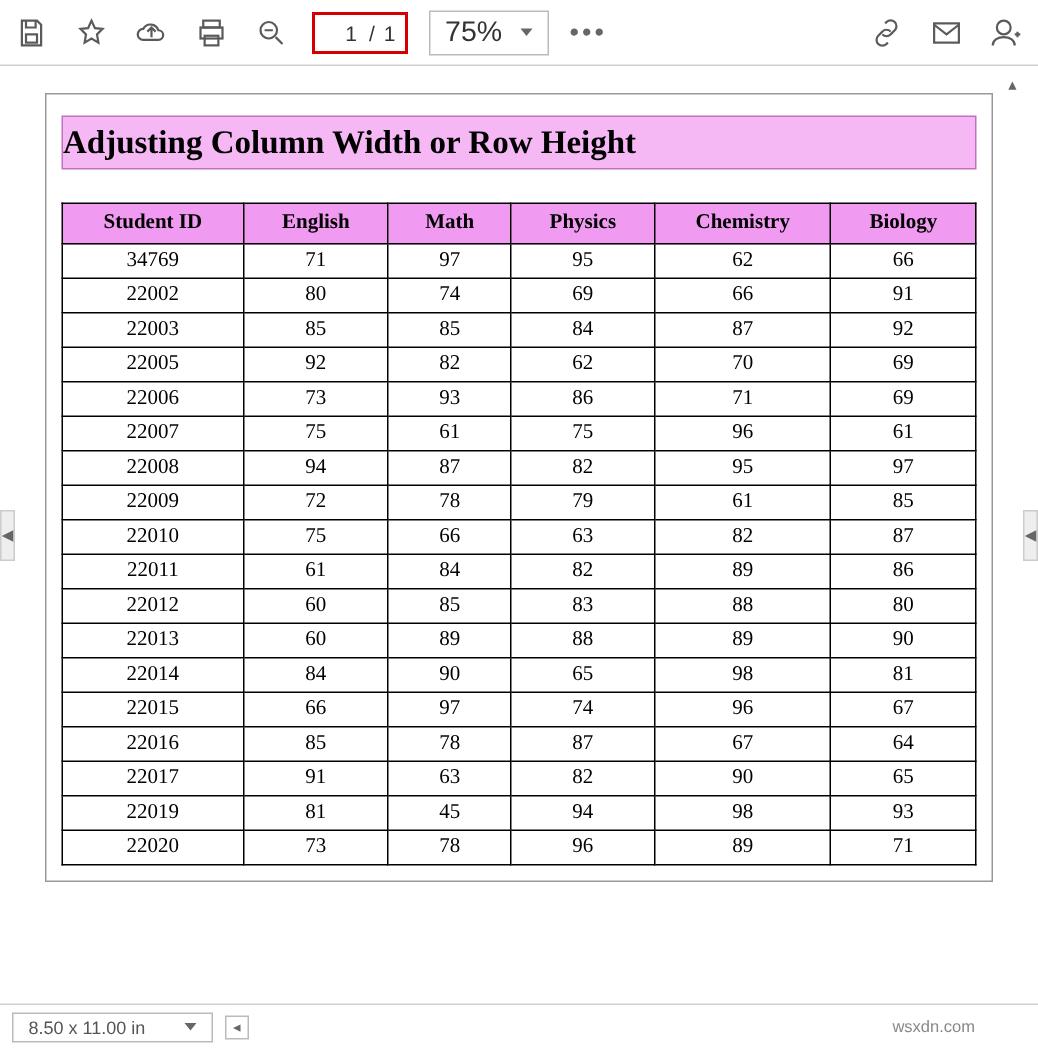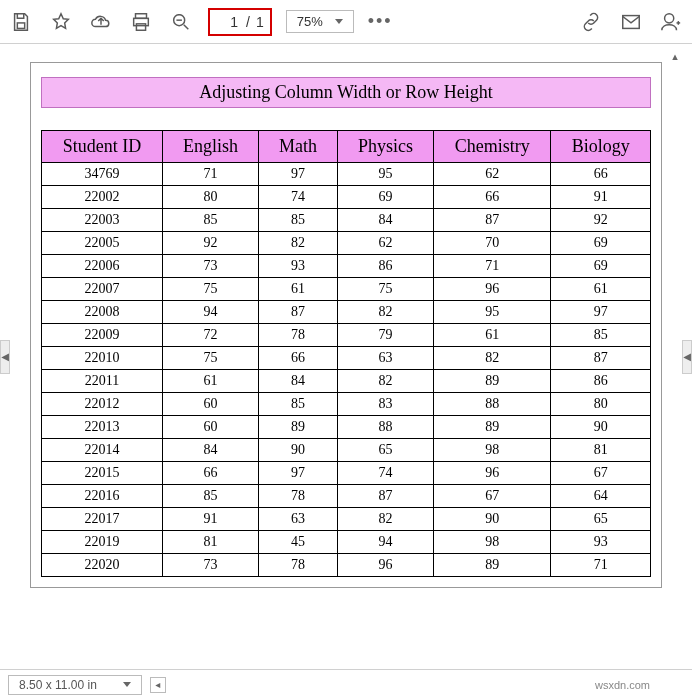--- a/index.html
+++ b/index.html
@@ -41,21 +41,21 @@
     width: 24px;
     border: none;
     text-align: right;
     font-size: 14px;
     color: #333;
     background: transparent;
   }
   .zoom-box {
     border: 1px solid #bbb;
     padding: 3px 10px;
-    font-size: 13px;
+    font-size: 19px;
     display: flex; align-items: center; gap: 12px;
     color: #333;
   }
   .caret-down {
     width: 0; height: 0;
     border-left: 4px solid transparent;
     border-right: 4px solid transparent;
     border-top: 5px solid #666;
   }
   .dots { font-size: 18px; letter-spacing: 2px; color: #666; cursor:pointer; }
@@ -92,39 +92,39 @@
   }
   .page {
     background: #fff;
     border: 1px solid #999;
     padding: 14px 10px 10px 10px;
   }
   .title-bar {
     background: #f0a6f0;
     background: linear-gradient(#f5b8f5,#f5b8f5);
     border: 1px solid #c070c0;
-    text-align: center;
-    font-weight: normal;
-    font-size: 18px;
+    text-align: left;
+    font-weight: bold;
+    font-size: 22px;
     padding: 4px 0;
     margin-bottom: 22px;
     font-family: "Times New Roman", serif;
   }
   table.data {
     width: 100%;
     border-collapse: collapse;
     font-size: 13px;
   }
   table.data th {
     background: #f19af1;
     border: 1.5px solid #000;
     padding: 5px 18px;
-    font-weight: normal;
+    font-weight: bold;
     font-family: "Times New Roman", serif;
-    font-size: 18px;
+    font-size: 14px;
   }
   table.data td {
     border: 1px solid #000;
     padding: 3px 4px;
     text-align: center;
     font-family: "Times New Roman", serif;
     font-size: 14px;
   }
   .statusbar {
     position: absolute;

